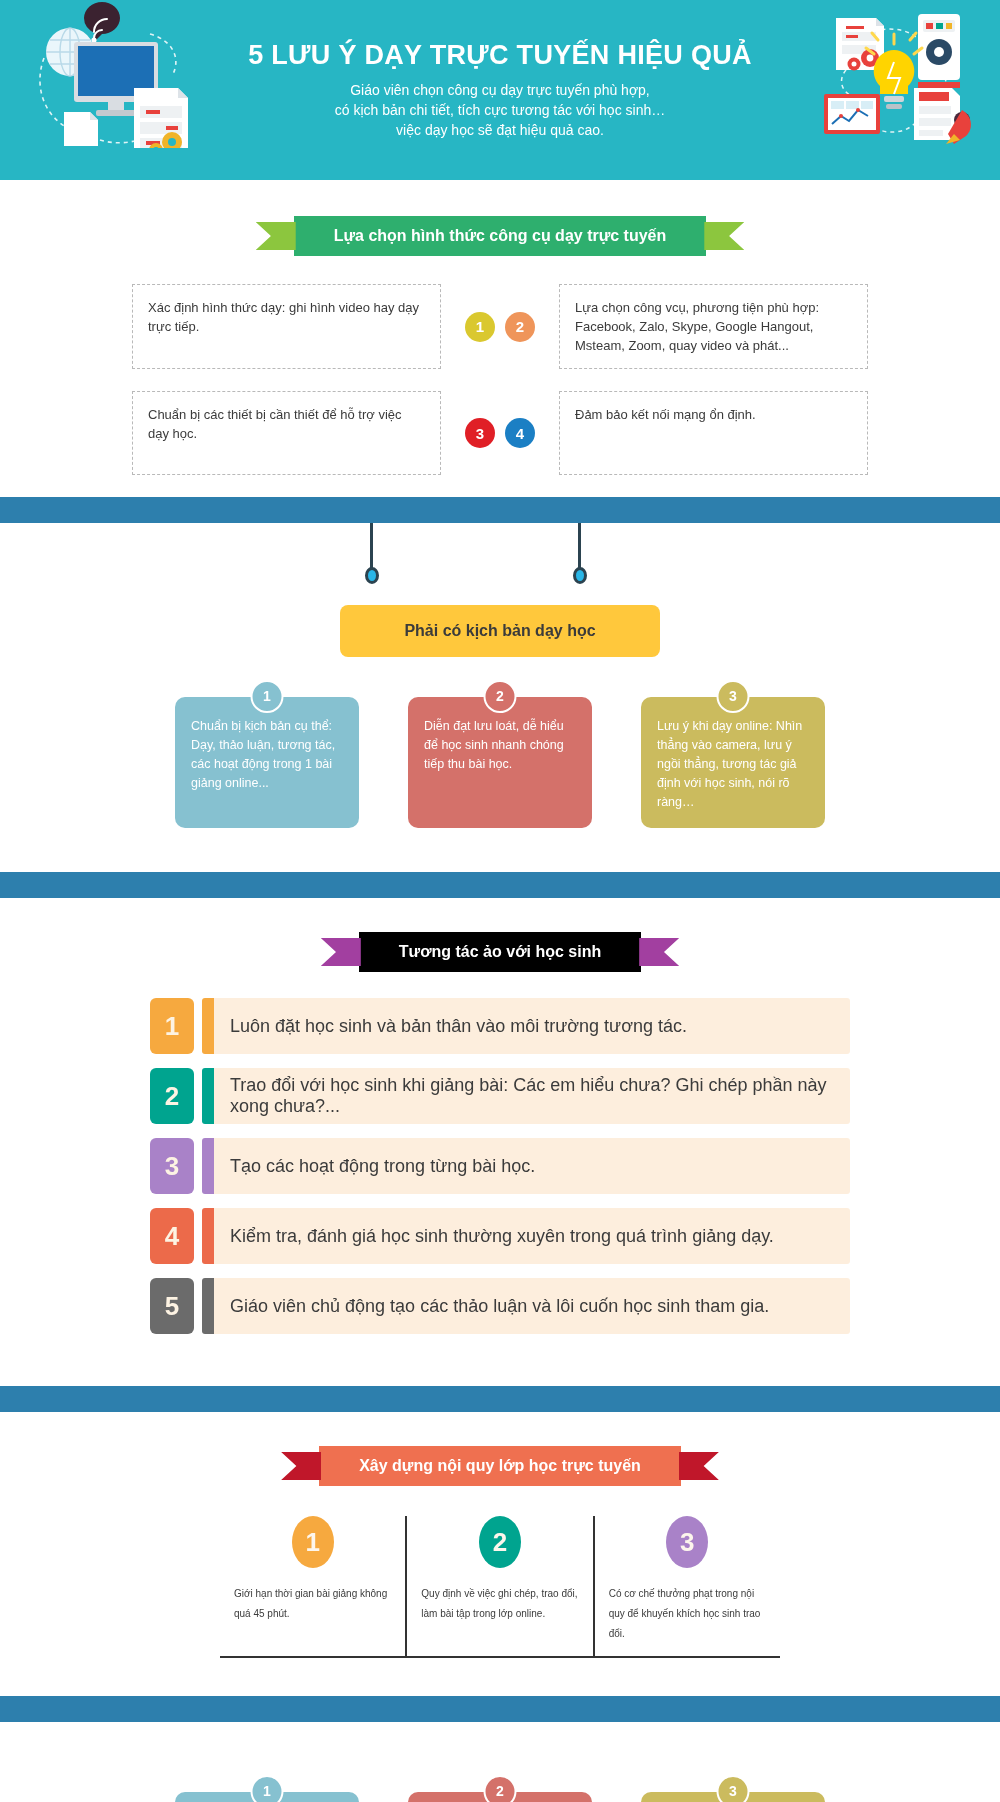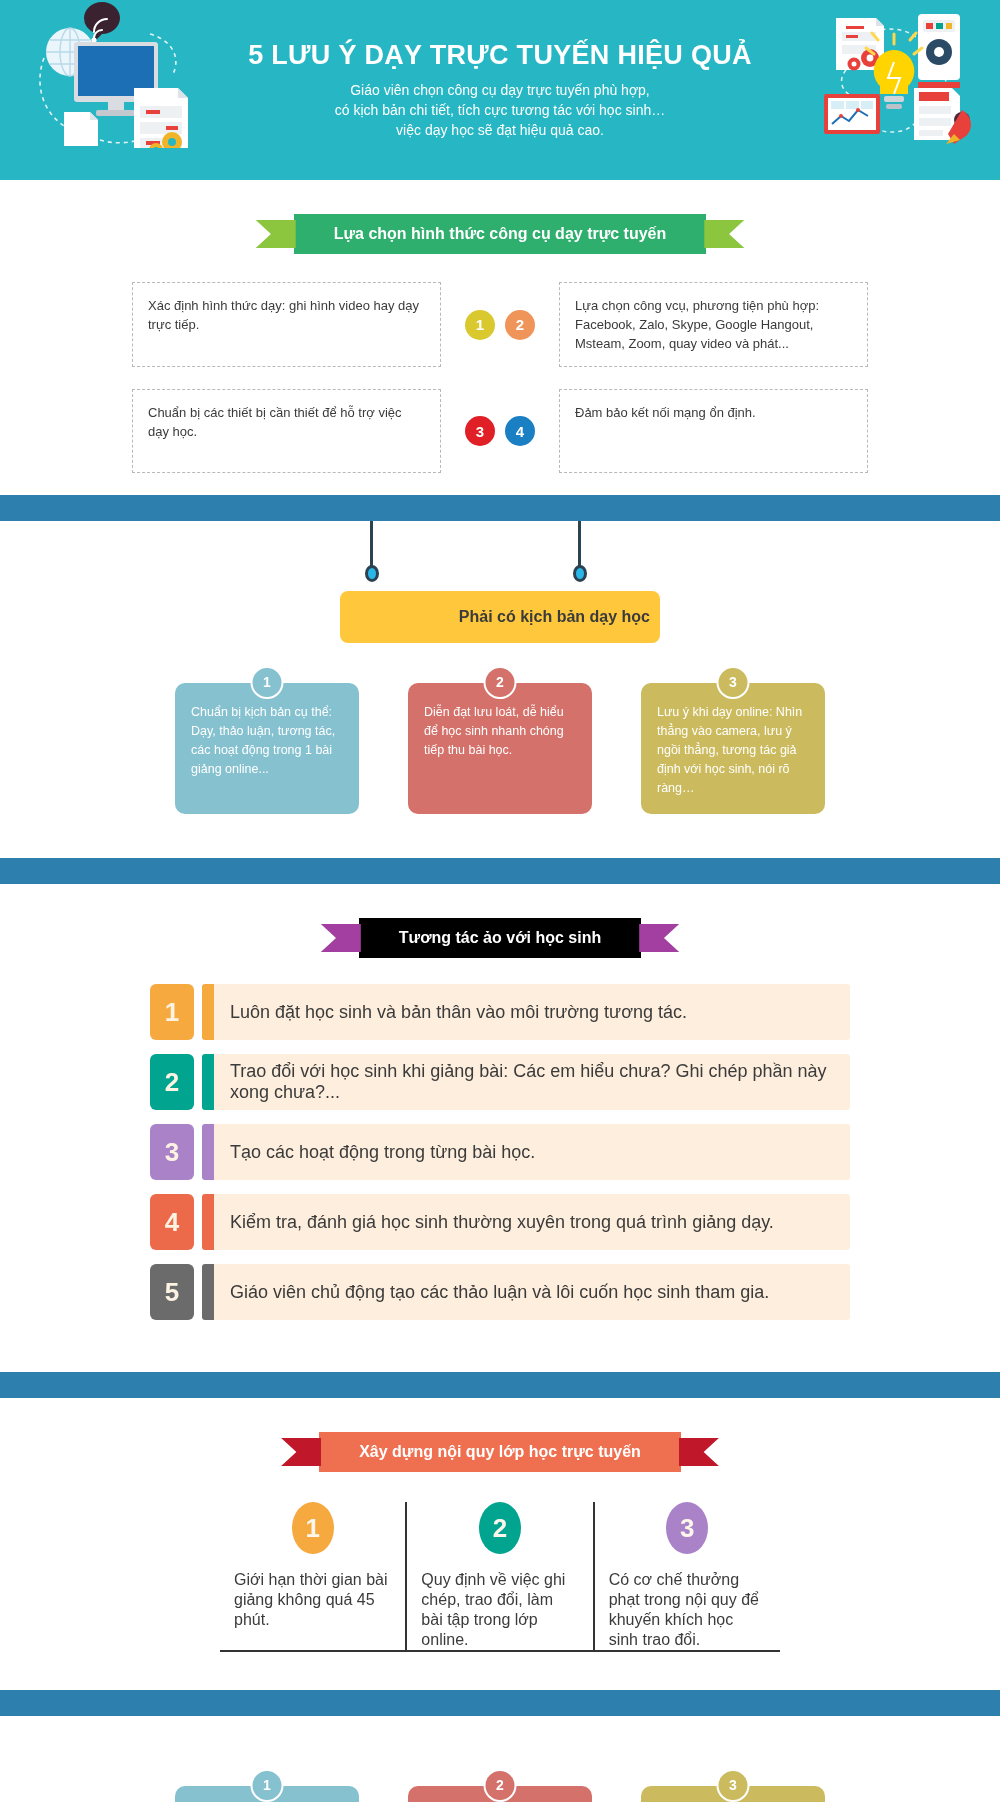--- a/index.html
+++ b/index.html
@@ -86,21 +86,21 @@
   .rb-red .tail.l { clip-path: polygon(0 0, 100% 0, 100% 100%, 0 100%, 38% 50%); }
   .rb-red .tail.r { clip-path: polygon(0 0, 100% 0, 62% 50%, 100% 100%, 0 100%); }
 
   
   .rb-blue { background:#0e7fc8; }
   .rb-blue .tail { background:#2b2f8f; }
   .rb-blue .tail.l { clip-path: polygon(0 0, 100% 0, 100% 100%, 0 100%, 38% 50%); }
   .rb-blue .tail.r { clip-path: polygon(0 0, 100% 0, 62% 50%, 100% 100%, 0 100%); }
 
   
-  .sec1 { padding-top: 24px; margin-top: 10px; }
+  .sec1 { padding-top: 36px; }
   .sec1-grid {
     margin: 28px auto 0;
     width: 736px;
   }
   .sec1-row { display: flex; align-items: stretch; margin-bottom: 22px; }
   .sec1-box {
     flex: 1 1 0;
     border: 1px dashed #b9b9b9;
     padding: 13px 15px;
     font-size: 13px;
@@ -131,25 +131,25 @@
   .connectors { position:relative; height: 70px; }
   .conn {
     position:absolute; top:0; width:3px; height:52px; background:#2b4350;
   }
   .conn .dot {
     position:absolute; bottom:-9px; left:50%; transform:translateX(-50%);
     width:14px; height:17px; border-radius:50%;
     background:#29b6e8; border:3px solid #2b4350;
   }
   .yellow-head {
-    width: 320px; margin: 0 auto;
+    width: 320px; margin: 12px auto;
     background:#ffc83c;
     border-radius: 8px;
     padding: 17px 10px;
-    text-align:right;
+    text-align:center;
     font-weight:bold; font-size:16px; color:#3b3b3b;
     position:relative;
   }
   .sec2-cards {
     display:flex; justify-content:center; gap: 49px;
     margin-top: 40px;
   }
   .scard {
     width: 184px;
     border-radius: 10px;
@@ -198,21 +198,21 @@
   .s4-col + .s4-col { border-left: 2px solid #333; }
   .s4-oval {
     width: 42px; height: 52px; border-radius: 50%;
     display:flex; align-items:center; justify-content:center;
     color:#fdf6ec; font-weight:bold; font-size:26px;
     margin: 0 auto 16px;
   }
   .o-orange { background:#f6a93f; }
   .o-teal   { background:#00a48f; }
   .o-violet { background:#a982c8; }
-  .s4-text { font-size:16px; line-height:20px; min-height: 72px; }
+  .s4-text { font-size:10px; line-height:20px; min-height: 72px; }
   .s4-underline { width: 560px; margin: 0 auto; height: 2px; background:#333; }
 
   
   .sec5 { padding-top: 4px; }
   .sec5-cards {
     display:flex; justify-content:center; gap: 49px;
     margin-top: 36px;
   }
 
   .spacer-sm { height: 30px; }

